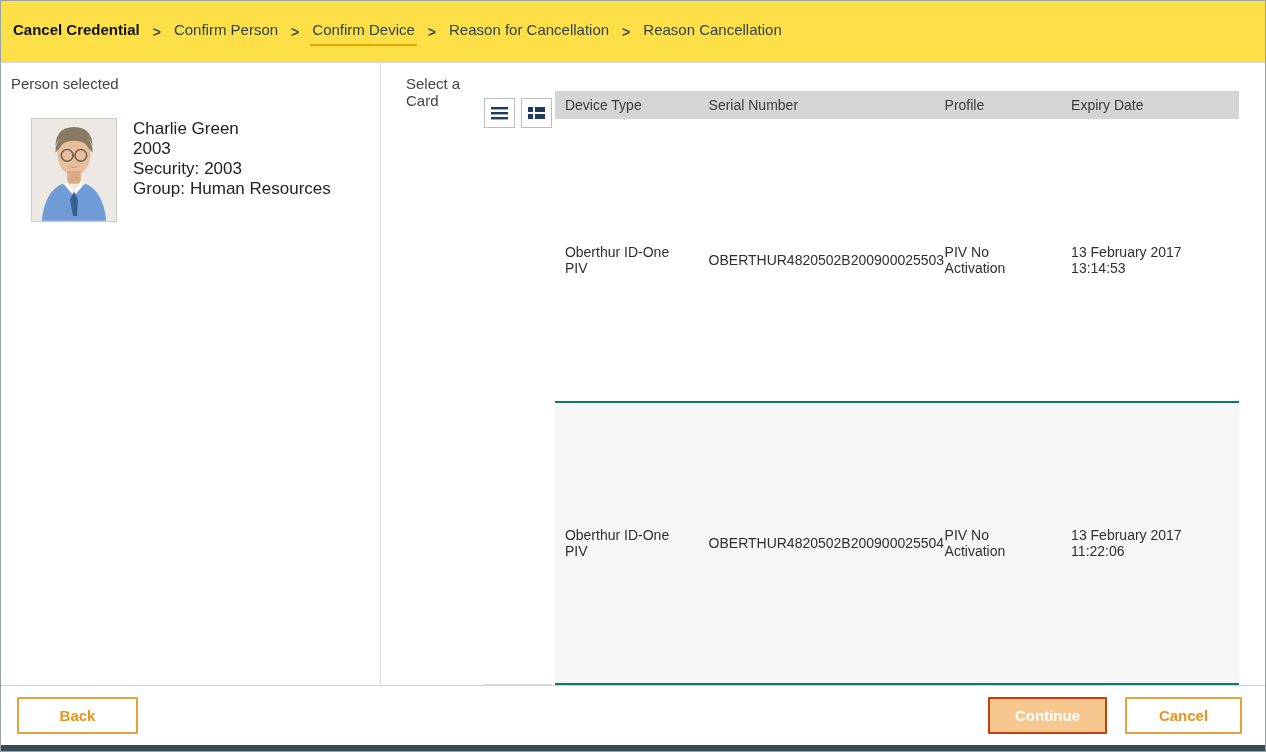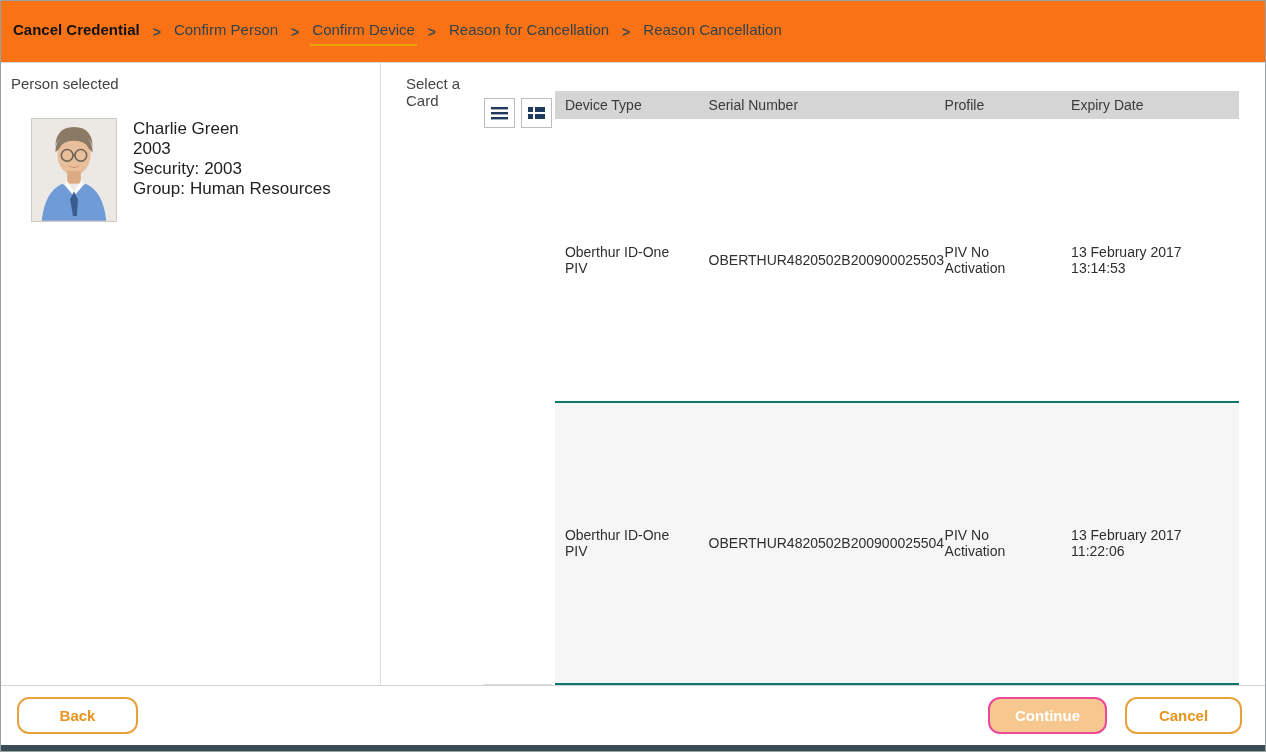--- a/index.html
+++ b/index.html
@@ -12,21 +12,21 @@
   .window {
     width: 1266px; height: 752px;
     border: 1px solid #98a1a4;
     display: flex; flex-direction: column;
     background: #fff;
   }
 
   
   .breadcrumb-bar {
     height: 62px; flex: 0 0 62px;
-    background: #f97316;
+    background: #fde047;
     border-bottom: 1px solid #d6d9d6;
     display: flex; align-items: center;
     padding: 0 10px;
     font-size: 15px; color: #32424a;
   }
   .crumb {
     padding: 4px 2px 6px;
     border-bottom: 2px solid transparent;
     cursor: default;
     white-space: nowrap;
@@ -98,33 +98,33 @@
 
   
   .footer {
     flex: 0 0 60px; height: 60px;
     border-top: 1px solid #d2d2d2;
     display: flex; align-items: center;
     padding: 0 23px 0 16px;
     background: #fff;
   }
   .btn {
-    height: 37px; border-radius: 12px;
+    height: 37px; border-radius: 1px;
     font-family: inherit; font-size: 15px; font-weight: bold;
     cursor: pointer;
   }
   .btn-outline {
     background: #fff;
     border: 2px solid #e9a13b;
     color: #e6941e;
   }
   .btn-back { width: 121px; }
   .btn-continue {
     width: 119px;
-    background: #f6c78f; border: 2px solid #ec4899; color: #fff;
+    background: #f6c78f; border: 2px solid #c2410c; color: #fff;
     margin-left: auto;
   }
   .btn-cancel { width: 117px; margin-left: 18px; }
 
   .bottom-edge { flex: 0 0 6px; height: 6px; background: #394c55; }
 </style>
 </head>
 <body>
 
 <div class="window">

